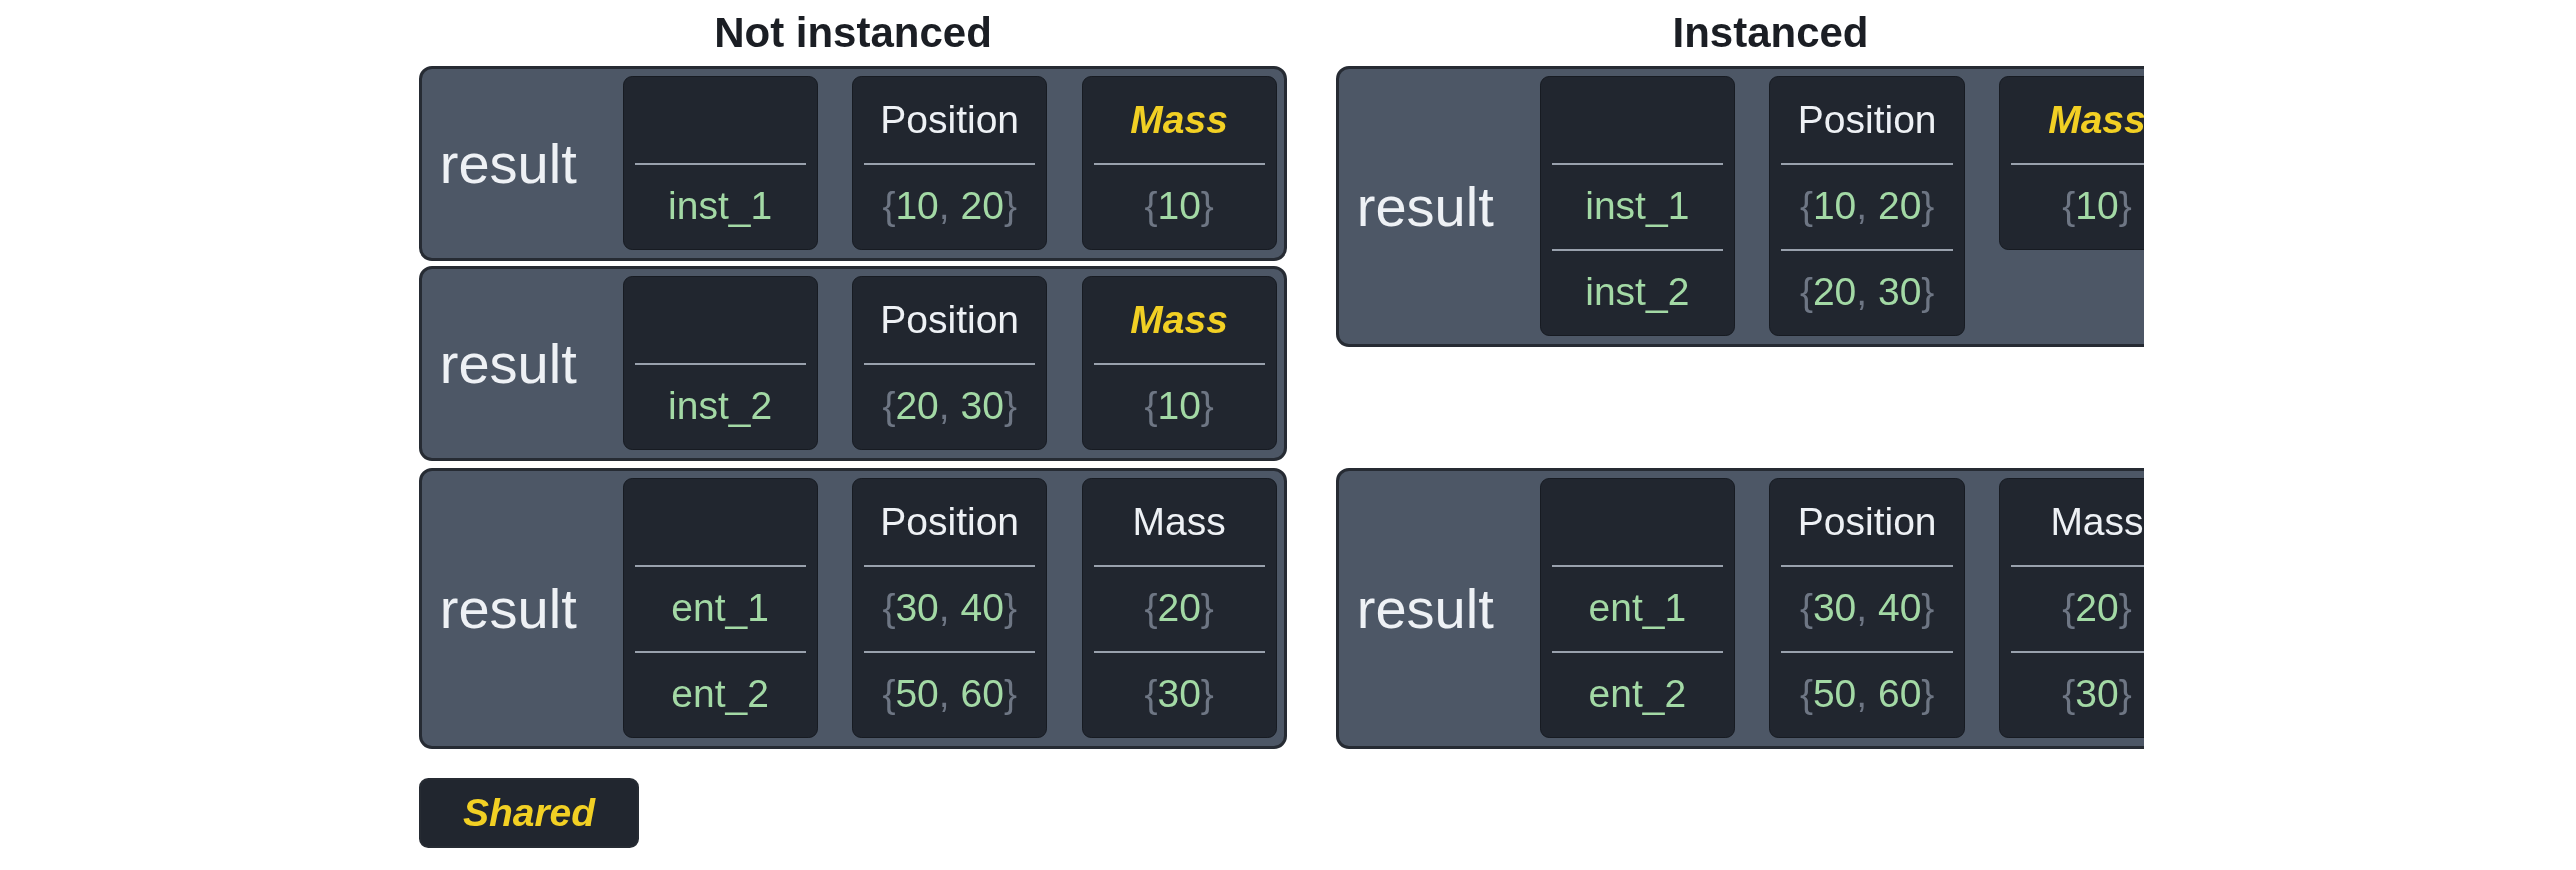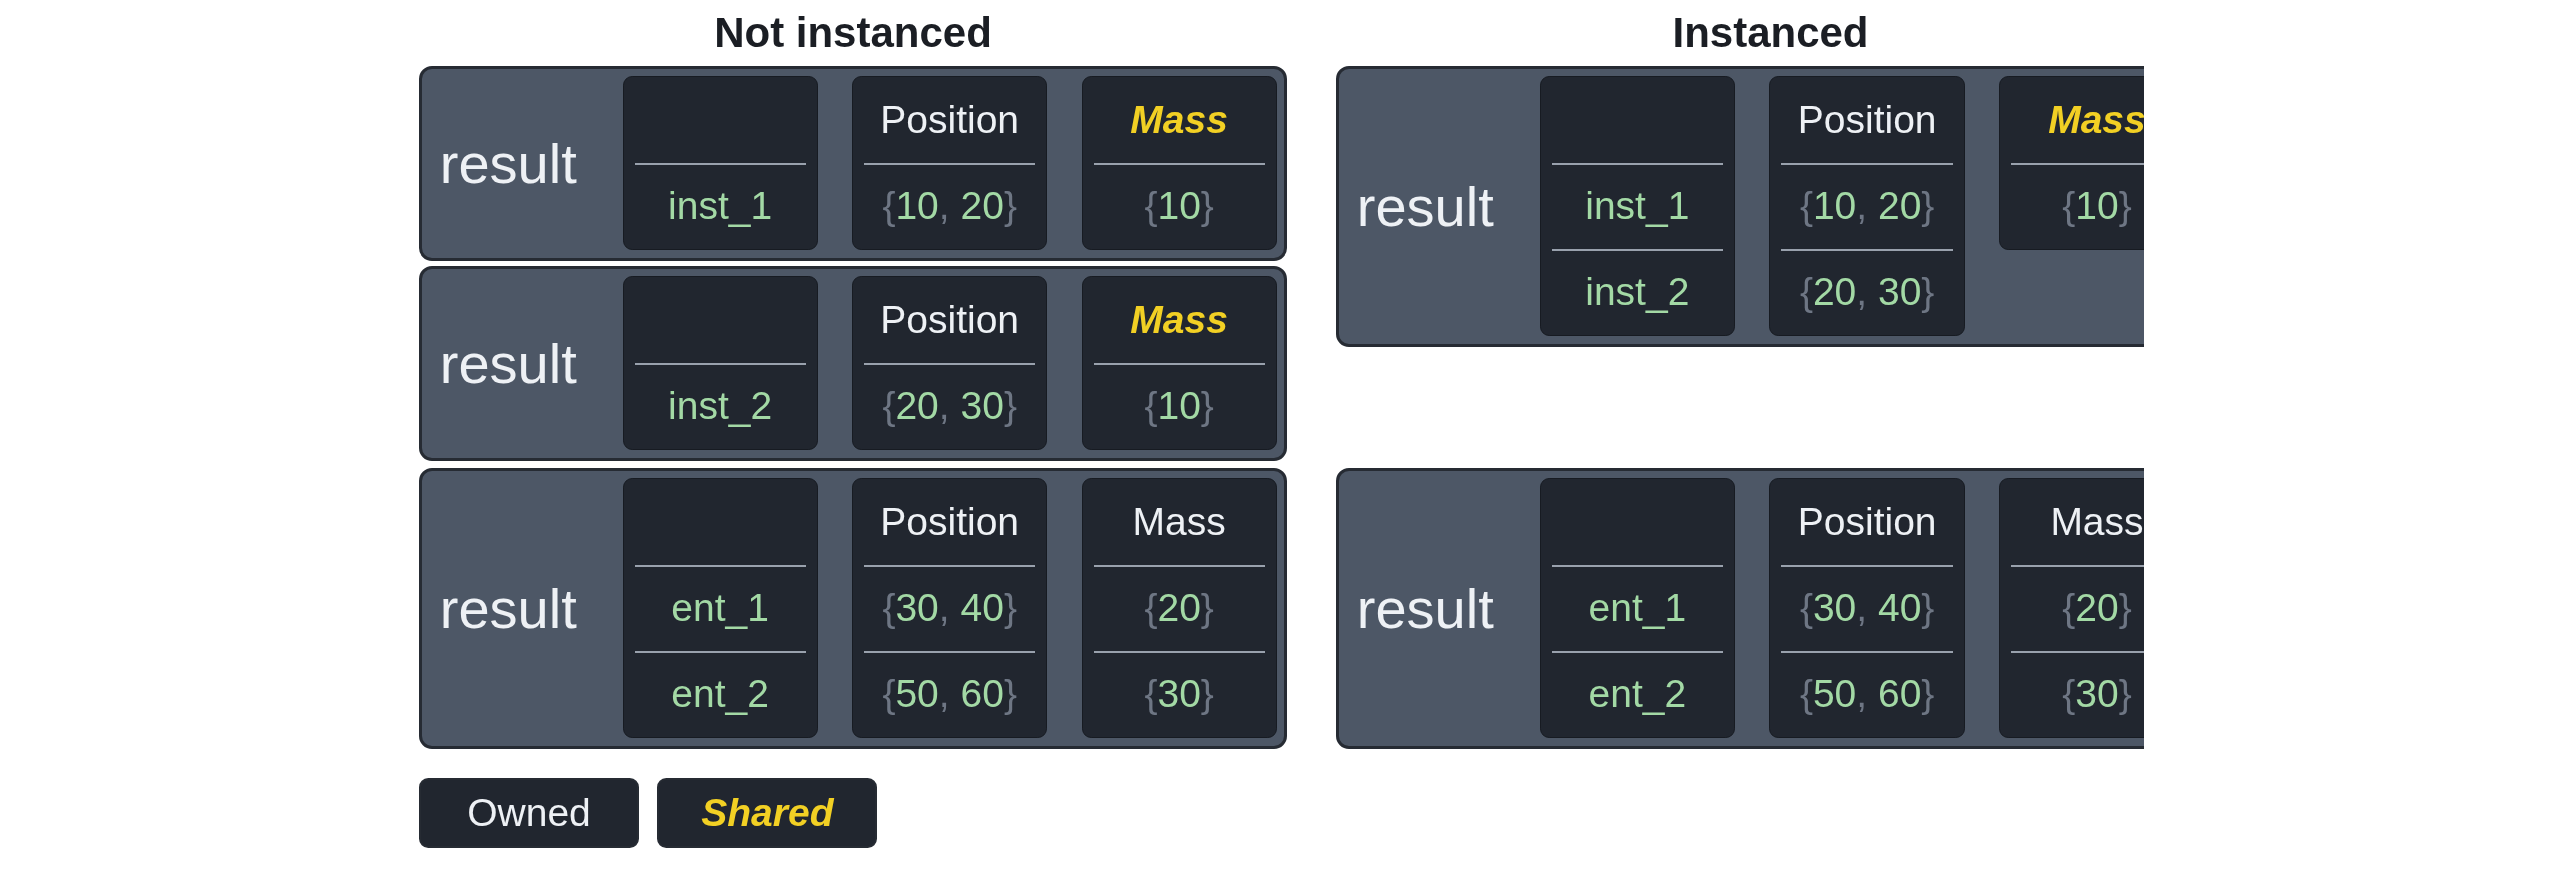--- a/index.html
+++ b/index.html
@@ -176,21 +176,20 @@
             </div>
             <div class="tcol">
               <div class="cell header">Mass</div>
               <div class="cell value"><span class="punct">{</span><span class="num">20</span><span class="punct">}</span></div>
               <div class="cell value"><span class="punct">{</span><span class="num">30</span><span class="punct">}</span></div>
             </div>
           </div>
         </div>
       </div>
     <div class="legend">
-      <div class="legend-item owned">Owned</div>
       <div class="legend-item shared">Shared</div>
     </div>
   </div>
 
   <div class="column col-right">
     <div class="diagram-title">Instanced</div>
     <div id="right-boxes">
         <div class="result-box" style="top: 66px;">
           <div class="result-label">result</div>
           <div class="box-table">

